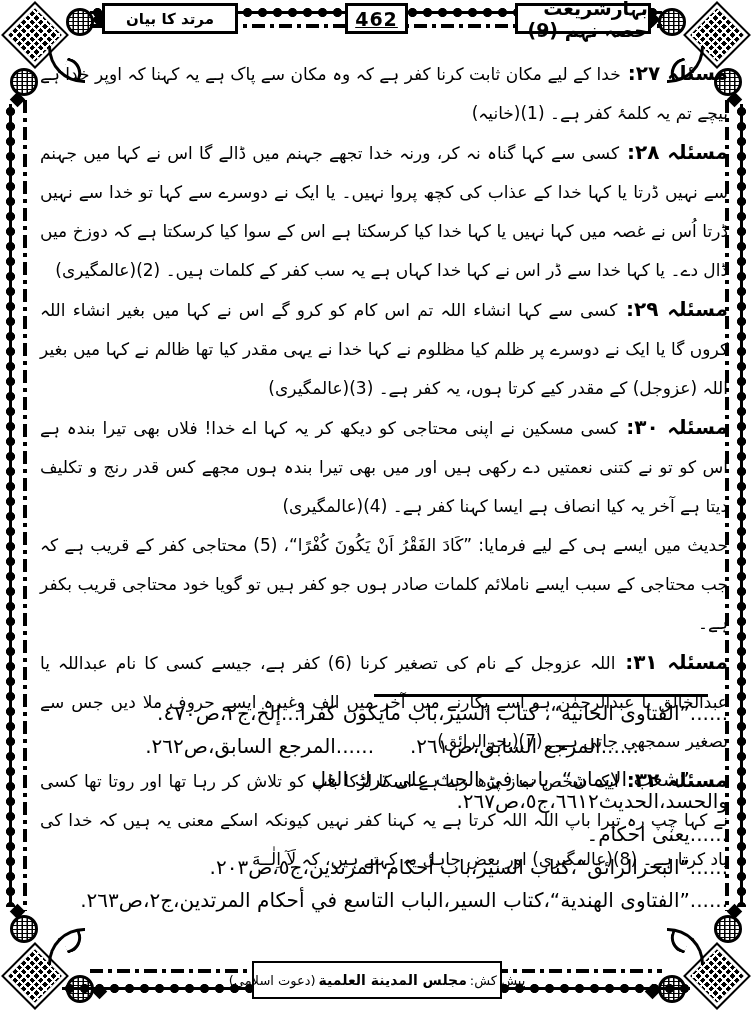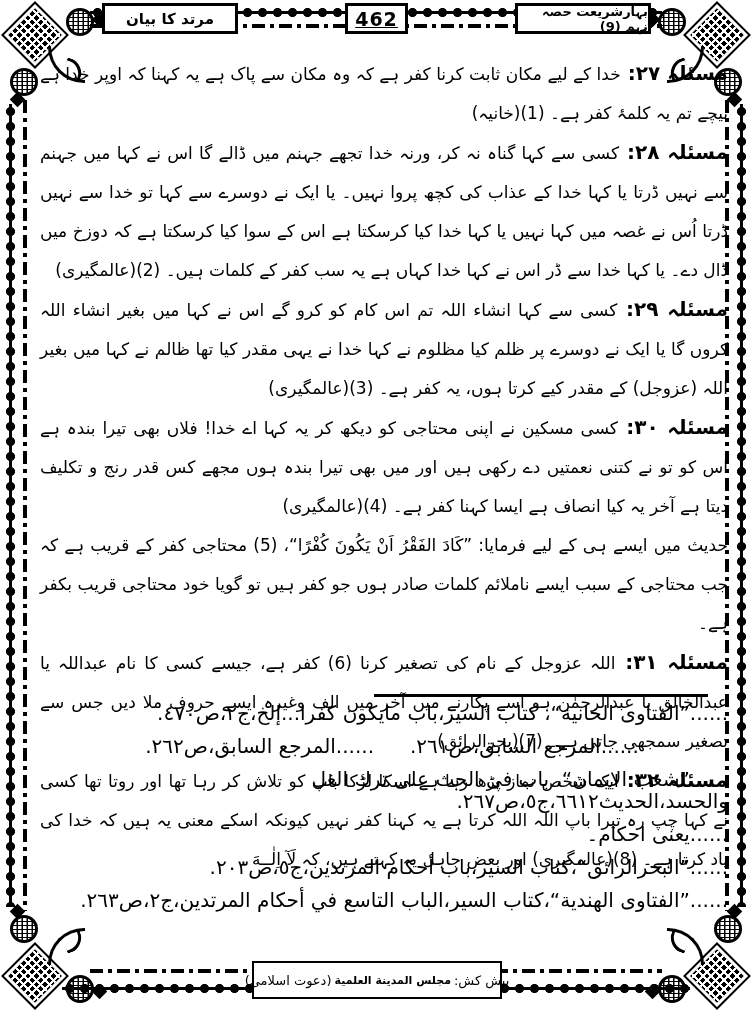--- a/index.html
+++ b/index.html
@@ -66,21 +66,21 @@
     border-radius:0 16px 0 0;top:58px;left:62px;transform:rotate(20deg);
   }
   
   .hdr-box{
     position:absolute;top:3px;height:31px;background:#fff;border:3px solid #000;
     z-index:3;display:flex;align-items:center;justify-content:center;
     font-weight:bold;direction:rtl;box-sizing:border-box;
   }
   .hdr-box.left{left:102px;width:136px;font-size:15px;}
   .hdr-box.center{left:345px;width:63px;font-size:19px;letter-spacing:1px;font-family:"DejaVu Sans",sans-serif;text-decoration:underline;}
-  .hdr-box.right{left:515px;width:136px;font-size:13px;}
+  .hdr-box.right{left:515px;width:136px;font-size:19px;}
   
   .body-text{
     position:absolute;top:54px;right:24px;left:40px;z-index:2;
     direction:rtl;text-align:justify;font-size:17px;line-height:39px;
   }
   .para{margin:0;}
   .para .lead{font-weight:bold;font-size:20px;}
   
   .fn-sep{position:absolute;top:694px;right:44px;width:334px;height:3px;background:#000;z-index:2;}
   .footnotes{
@@ -88,21 +88,21 @@
     direction:rtl;font-size:20px;line-height:22px;
   }
   .fn-row{margin:0 0 11px 0;text-align:right;display:flex;direction:rtl;justify-content:flex-start;gap:36px;}
   .fn-row.center{justify-content:center;}
   
   .ftr-box{
     position:absolute;bottom:12px;left:252px;width:250px;height:38px;background:#fff;
     border:2.5px solid #000;z-index:3;display:flex;align-items:center;justify-content:center;
     direction:rtl;font-size:13px;gap:3px;box-sizing:border-box;white-space:nowrap;
   }
-  .ftr-box .bold-name{font-weight:bold;font-size:11px;}
+  .ftr-box .bold-name{font-weight:bold;font-size:14px;}
 </style>
 </head>
 <body>
 
 <div class="page">
 
   <div class="corner tl">
     <div class="c-diamond"></div>
     <div class="c-rosette r1"></div>
     <div class="c-rosette r2"></div>

